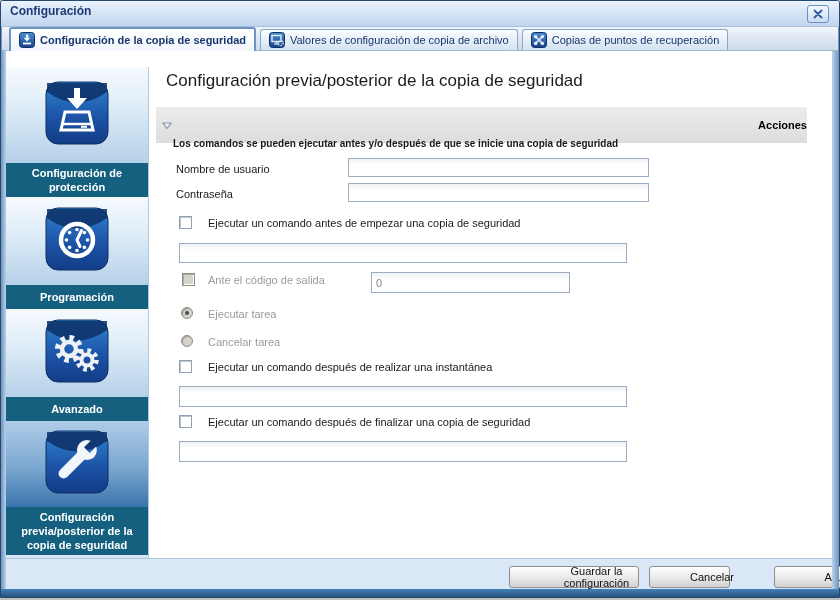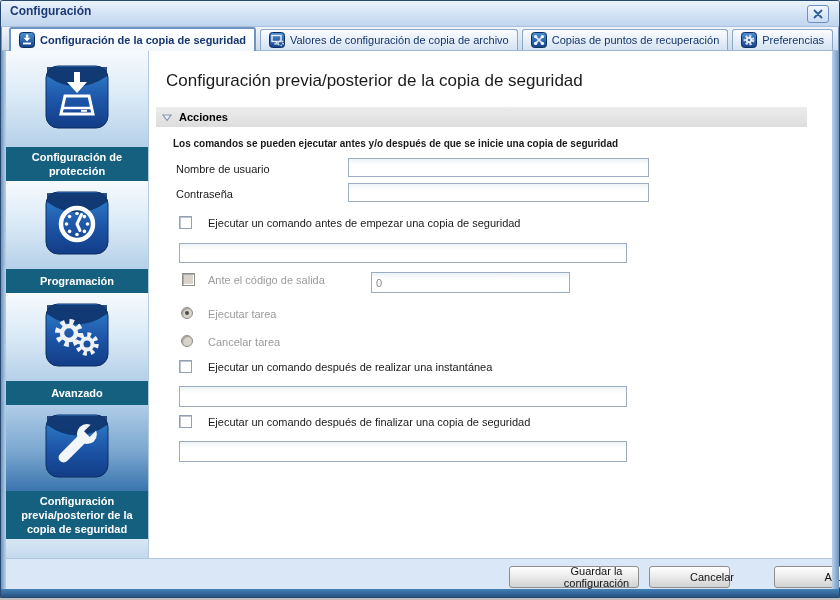--- a/index.html
+++ b/index.html
@@ -31,39 +31,39 @@
             border-bottom:1px solid #9fb6d2; display:flex; align-items:flex-end; padding-left:7px; z-index:6; }
   .tab { height:21px; display:flex; align-items:center; gap:5px; padding:0 8px;
          border:1px solid #8aa6c8; border-bottom:none; border-radius:3px 3px 0 0;
          background:linear-gradient(180deg,#fbfdff,#d4e2f2); margin-right:4px;
          font-size:11px; color:#17366e; white-space:nowrap; }
   .tab.active { height:24px; background:linear-gradient(180deg,#ffffff,#f2f7fd);
                 border:2px solid #6f94c4; border-bottom:none; font-weight:bold; margin-bottom:-1px;align-items:center; }
   .tab .ticon { display:inline-flex; width:16px; height:16px; }
 
   
-  #sidebar { position:absolute; left:5px; top:50px; width:143px; height:507px;
+  #sidebar { position:absolute; left:5px; top:66px; width:143px; height:507px;
              border-right:1px solid #b3c9df; background:#84cc16; z-index:2; }
   .sb-item { position:absolute; left:0; width:142px; cursor:default; }
   .icon-zone { position:absolute; left:0; top:0; width:142px;
                background:linear-gradient(180deg,#f6fafd 0%,#dcebf7 45%,#b5d0e8 100%);
                display:flex; align-items:center; justify-content:center; }
   .icon-zone.selected { background:linear-gradient(180deg,#b0cde8 0%,#79a6cf 55%,#3a74ad 100%); }
   .band { position:absolute; left:0; width:142px; background:#16607f; color:#fff;
           font-size:11px; font-weight:bold; text-align:center; display:flex;
           align-items:center; justify-content:center; line-height:14px; padding:1px 2px; }
   .sb-tail { position:absolute; left:0; top:488px; width:142px; height:19px;
              background:linear-gradient(180deg,#d8e7f4,#c3d9ec); }
 
   
   #main { position:absolute; left:148px; top:50px; width:683px; height:507px; background:#fff; }
   #page-title { position:absolute; left:17px; top:20px; font-size:17px; color:#1b1b1b; white-space:nowrap; }
-  #section-hdr { position:absolute; left:7px; top:56px; width:651px; height:20px;
+  #section-hdr { position:absolute; left:7px; top:56px; width:651px; height:36px;
                  background:linear-gradient(180deg,#ececec,#dddddd); display:flex;
-                 align-items:center; padding-left:6px; gap:7px; }
+                 align-items:center; padding-left:6px; gap:7px;justify-content:space-between; }
   #section-hdr .s-label { font-size:11px; font-weight:bold; color:#000; }
   #desc { position:absolute; left:24px; top:87px; font-size:10px; color:#1a1a1a; white-space:nowrap;font-weight:bold; }
 
   .flabel { position:absolute; font-size:11px; color:#1a1a1a; white-space:nowrap; }
   .flabel.dim { color:#9b9b9b; }
 
   .txt { position:absolute; border:1px solid #9cadc2; background:linear-gradient(180deg,#eef2f6 0,#ffffff 35%);
          font-family:"Liberation Sans",sans-serif; font-size:11px; color:#222; padding:2px 4px; outline:none; }
   .txt.dim { color:#8a8a8a; }
 
@@ -150,30 +150,20 @@
               <rect x="0.5" y="0.5" width="15" height="15" rx="3" fill="url(#gBgS)" stroke="#0e2f63"></rect>
               <path d="M4.8 4.8 L11.2 11.2 M11.2 4.8 L4.8 11.2" stroke="#d7e4f4" stroke-width="1.7"></path>
               <circle cx="4.6" cy="4.6" r="1.7" fill="#eef4fb"></circle>
               <circle cx="11.4" cy="4.6" r="1.7" fill="#eef4fb"></circle>
               <circle cx="4.6" cy="11.4" r="1.7" fill="#eef4fb"></circle>
               <circle cx="11.4" cy="11.4" r="1.7" fill="#eef4fb"></circle>
             </svg>
         </span>
         <span>Copias de puntos de recuperación</span>
       </div>
-      <div class="tab">
-        <span class="ticon">
-          <svg width="16" height="16">
-              <rect x="0.5" y="0.5" width="15" height="15" rx="3" fill="url(#gBgS)" stroke="#0e2f63"></rect>
-              <circle cx="8" cy="8" r="4.2" fill="none" stroke="#d9dde3" stroke-width="2.4" stroke-dasharray="2.1 1.8"></circle>
-              <circle cx="8" cy="8" r="2.2" fill="none" stroke="#eceff3" stroke-width="1.9"></circle>
-            </svg>
-        </span>
-        <span>Preferencias</span>
-      </div>
     </div>
 
     <div id="sidebar">
 
       <div class="sb-item" style="top:0;height:130px">
         <div class="icon-zone" style="top:0;height:96px">
           <span>
             <svg width="64" height="64">
               <rect x="1" y="1" width="62" height="62" rx="12" fill="url(#gBg)" stroke="#0e2f63"></rect>
               <path d="M2 2 h60 v9 q-30 21 -60 0 z" fill="#0d2f66" opacity="0.85"></path>

